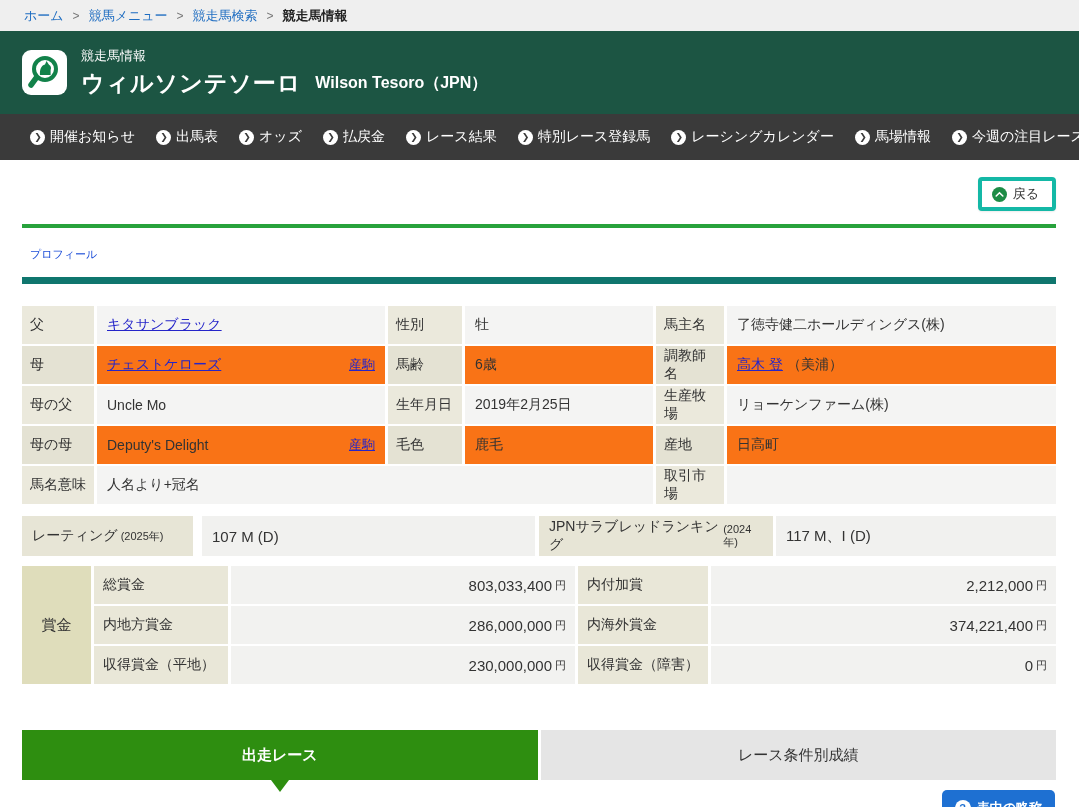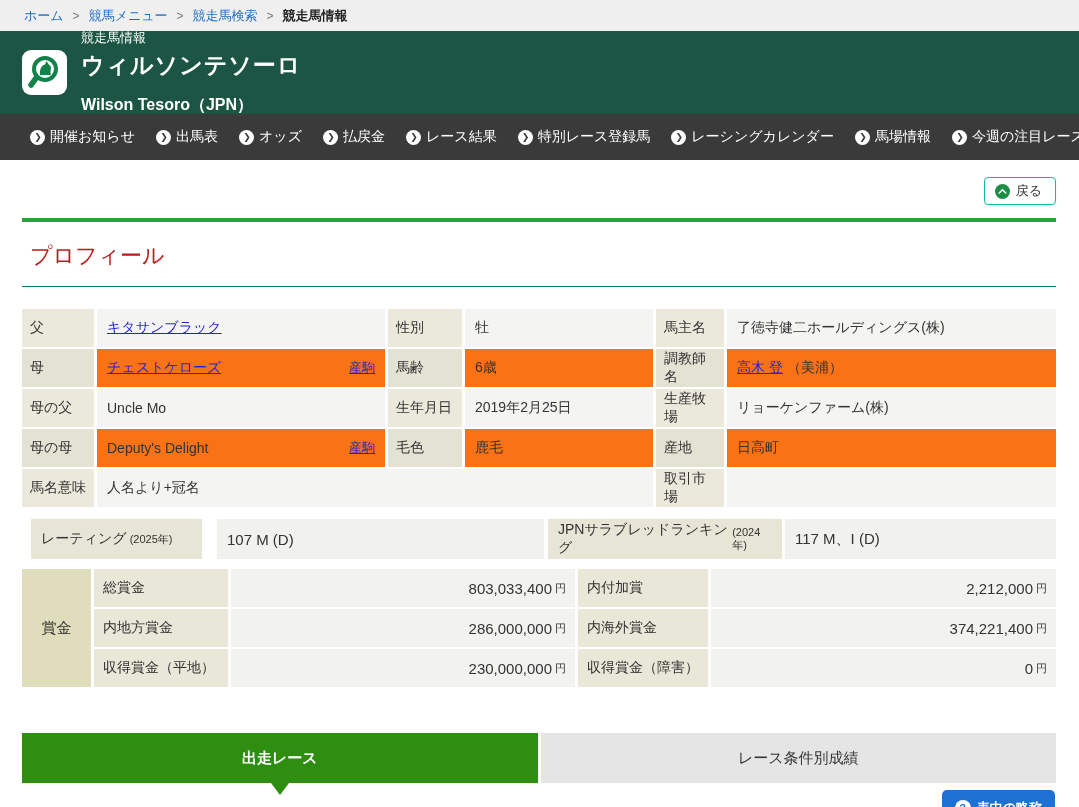--- a/index.html
+++ b/index.html
@@ -16,65 +16,65 @@
   .breadcrumb a { color:#1d6cc1; text-decoration:none; cursor:pointer;text-align:right; }
   .breadcrumb .sep { color:#777; font-size:12px; }
   .breadcrumb .current { color:#222; font-weight:bold; }
   
   .site-header {
     height:83px; background:#1c5543; display:flex; align-items:center;
     padding:0 22px; gap:14px;
   }
   .logo-box { width:45px; height:45px; flex:0 0 45px; }
   .titles .category { color:#fff; font-size:13px; margin-bottom:3px; }
-  .name-line { display:flex; align-items:flex-start; gap:14px;flex-direction:column; }
+  .name-line { display:flex; align-items:center; gap:14px; }
   .name-ja { color:#fff; font-size:23px; font-weight:bold; letter-spacing:1px; }
   .name-en { color:#fff; font-size:16px; font-weight:bold; }
   
   .main-nav {
     height:46px; background:#3a3a3a; display:flex; align-items:center;
     padding:0 30px; gap:21px;
   }
   .nav-item { display:flex; align-items:center; gap:5px; color:#fff; font-size:14px; cursor:pointer; white-space:nowrap; }
   .nav-icon {
     width:15px; height:15px; border-radius:50%; background:#fff; color:#3a3a3a;
     font-size:9px; display:flex; align-items:center; justify-content:center; padding-left:1px;
   }
   
   .content { margin:0 23px 0 22px; position:relative; }
   .back-row { display:flex; justify-content:flex-end; margin-top:17px; }
   .back-btn {
     display:flex; align-items:center; gap:6px; background:#fff;
-    border:1px solid #14b8a6; border-radius:4px; padding:4px 13px 4px 10px;
+    border:4px solid #14b8a6; border-radius:4px; padding:4px 13px 4px 10px;
     font-size:13px; color:#333; cursor:pointer; box-shadow:0 1px 2px rgba(0,0,0,.08);
   }
   .back-icon {
     width:15px; height:15px; border-radius:50%; background:#1d8c46;
     display:flex; align-items:center; justify-content:center;
   }
   .accent-bar { margin-top:13px; height:4px; background:#28a23c; }
-  .section-title { font-size:22px; color:#b91c1c; padding:19px 8px 15px; border-bottom:1px solid #0f766e; }
+  .section-title { font-size:11px; color:#1d4ed8; padding:19px 8px 15px; border-bottom:7px solid #0f766e; }
   
   .profile-grid {
     margin-top:22px; display:grid;
     grid-template-columns:72px 288px 74px 188px 68px 1fr;
     grid-auto-rows:38px; gap:2px 3px; font-size:14px;
   }
   .th { background:#ebe9dc; display:flex; align-items:center; padding:0 8px; }
   .td { background:#f4f4f3; display:flex; align-items:center; padding:0 10px; }
   .alt .th, .th.alt { background:#e4e2d3; }
   .alt .td, .td.alt { background:#f97316; }
   .td.split { justify-content:space-between; }
   a.cell-link { color:#2525c9; text-decoration:underline; cursor:pointer; }
   a.sankoma { color:#2525c9; text-decoration:underline; cursor:pointer; font-size:13px; }
   .suffix { margin-left:4px; }
   .span3 { grid-column:2 / 5; }
   
   .rating-row { display:flex; gap:4px; margin-top:12px; height:40px; font-size:14px; }
-  .rating-left { flex:0 0 513px; display:flex; gap:15px;margin-left:9px; }
+  .rating-left { flex:0 0 513px; display:flex; gap:9px; }
   .rating-right { flex:1; display:flex; gap:3px; }
   .rating-label { background:#e7e5d6; display:flex; align-items:center; padding:0 10px; gap:3px; }
   .rating-left .rating-label { flex:0 0 171px; }
   .rating-right .rating-label { flex:0 0 234px; }
   .rating-label .yr { font-size:11px; }
   .rating-value { flex:1; background:#f1f1ef; display:flex; align-items:center; padding:0 10px; font-size:15px; }
   
   .prize-grid {
     margin-top:10px; display:grid;
     grid-template-columns:69px 134px 344px 130px 1fr;

